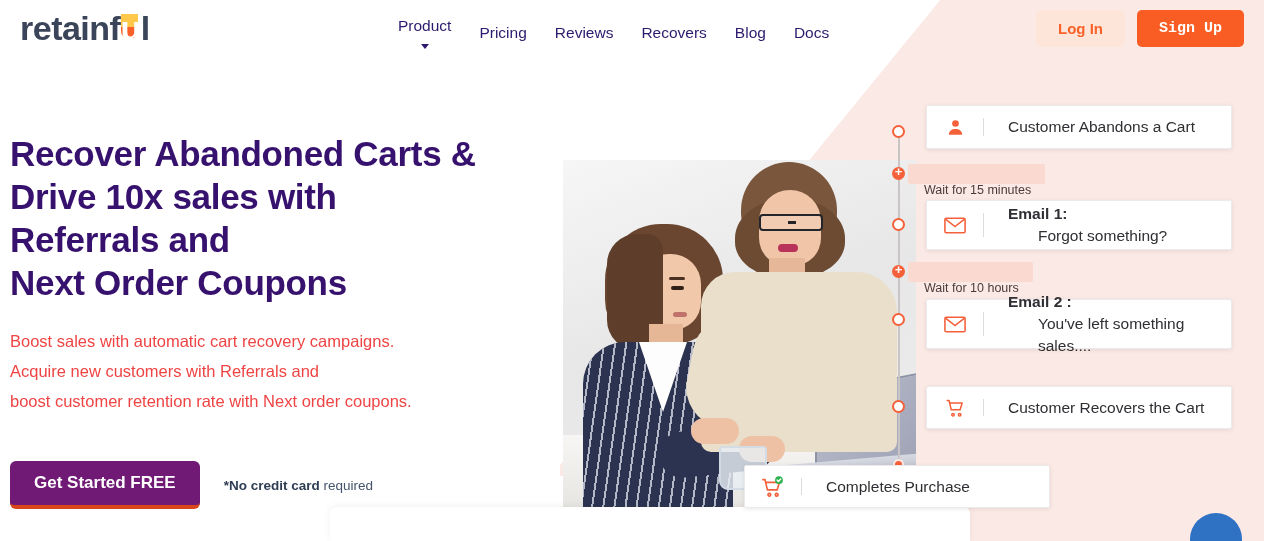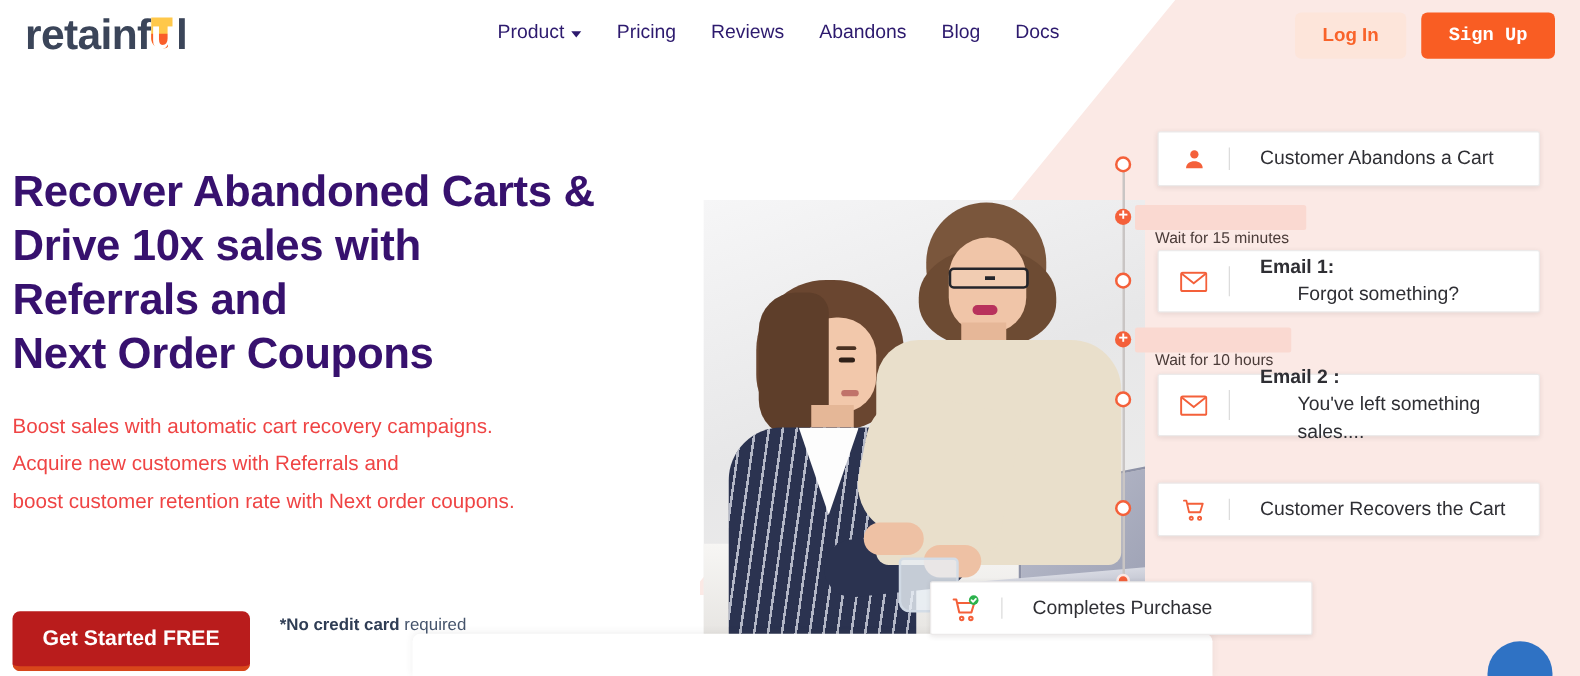--- a/index.html
+++ b/index.html
@@ -99,20 +99,21 @@
   }
   .nav-item {
     font-size: 15.5px;
     color: #2d1a6e;
     text-decoration: none;
     display: flex;
     align-items: center;
     gap: 6px;
     white-space: nowrap;
     cursor: pointer;
+    flex-direction: column;
   }
   .caret {
     width: 0; height: 0;
     border-left: 4.5px solid transparent;
     border-right: 4.5px solid transparent;
     border-top: 5.5px solid #2d1a6e;
     display: inline-block;
     margin-top: 3px;
   }
 
@@ -169,32 +170,31 @@
     font-size: 16.5px;
     line-height: 30px;
     color: #ef4444;
   }
   .cta-row {
     margin-top: 45px;
     display: flex;
     align-items: center;
   }
   .btn-cta {
-    background: #b91c1c;
+    background: #701a75;
     border: none;
     border-bottom: 4px solid #d8461a;
     border-radius: 6px;
     color: #fff;
     font-size: 17px;
     font-weight: bold;
     padding: 0 24px;
     height: 48px;
     cursor: pointer;
     font-family: inherit;
-    margin-top: 28px;
   }
   .cc-note {
     margin-left: 24px;
     font-size: 13.5px;
     color: #44536b;
   }
   .cc-note b { color: #2f3d54; }
 
   
   .photo {
@@ -502,21 +502,21 @@
         <span>Product</span>
         <span class="caret"></span>
       </a>
       <a class="nav-item" href="#">
         <span>Pricing</span>
       </a>
       <a class="nav-item" href="#">
         <span>Reviews</span>
       </a>
       <a class="nav-item" href="#">
-        <span>Abandons</span>
+        <span>Recovers</span>
       </a>
       <a class="nav-item" href="#">
         <span>Blog</span>
       </a>
       <a class="nav-item" href="#">
         <span>Docs</span>
       </a>
     </nav>
 
     <div class="auth">

